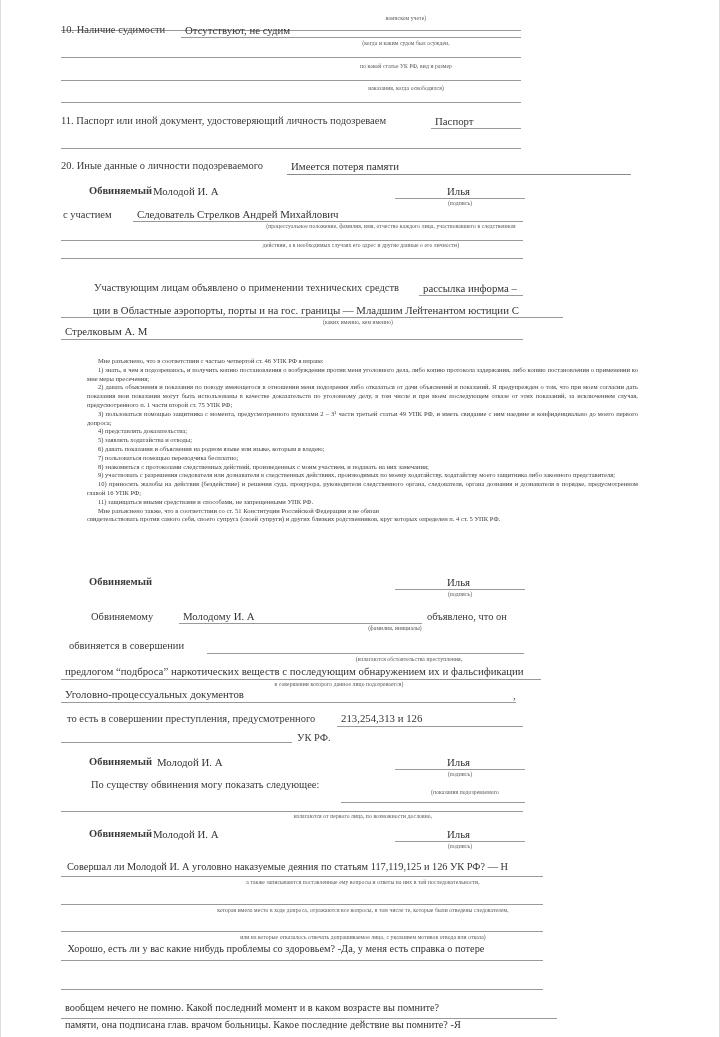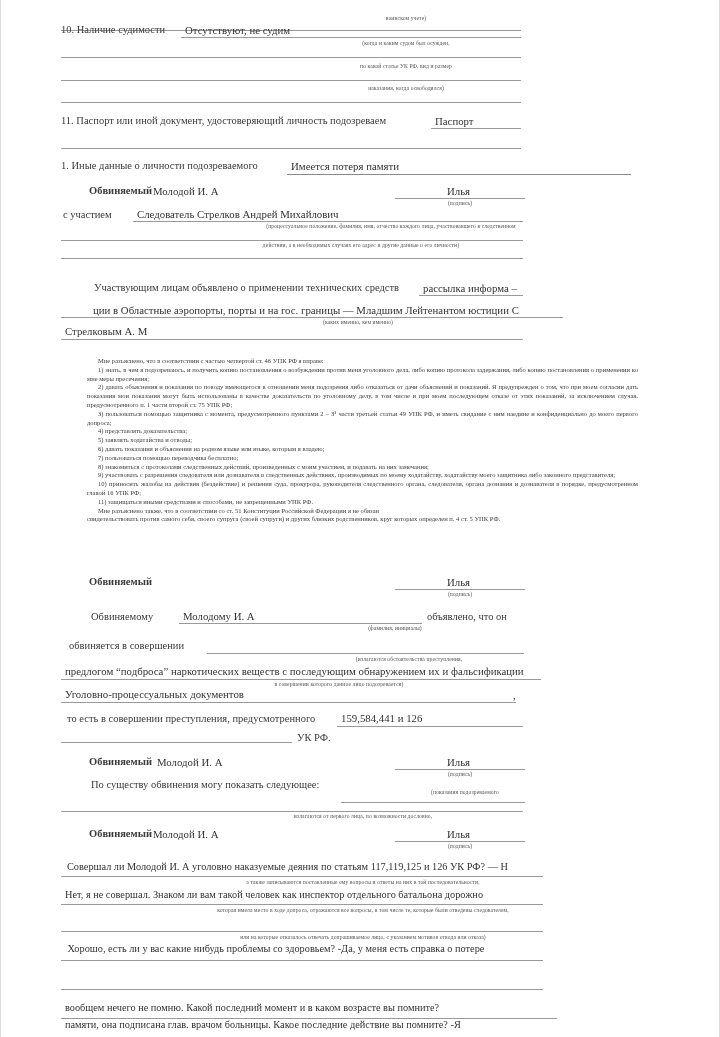--- a/index.html
+++ b/index.html
@@ -90,21 +90,21 @@
   <div class="cap center" style="left:405px; top:86px;">наказания, когда освободился)</div>
 
   <div class="line" style="left:60px; top:102px; width:460px;"></div>
 
   <div class="t body-text" style="left:60px; top:116px;">11. Паспорт или иной документ, удостоверяющий личность подозреваем</div>
   <div class="t hand" style="left:434px; top:116px;">Паспорт</div>
   <div class="line" style="left:430px; top:128px; width:90px;"></div>
 
   <div class="line" style="left:60px; top:148px; width:460px;"></div>
 
-  <div class="t body-text" style="left:60px; top:161px;">1. Иные данные о личности подозреваемого</div>
+  <div class="t body-text" style="left:60px; top:161px;">20. Иные данные о личности подозреваемого</div>
   <div class="t hand" style="left:290px; top:161px;">Имеется потеря памяти</div>
   <div class="line dark" style="left:286px; top:174px; width:344px;"></div>
 
   <div class="t body-text bold" style="left:88px; top:186px;">Обвиняемый</div>
   <div class="t hand" style="left:152px; top:186px;">Молодой И. А</div>
   <div class="t hand" style="left:446px; top:186px;">Илья</div>
   <div class="line" style="left:394px; top:198px; width:130px;"></div>
   <div class="cap center" style="left:459px; top:201px;">(подпись)</div>
 
   <div class="t body-text" style="left:62px; top:210px;">с участием</div>
@@ -162,21 +162,21 @@
 
   <div class="t hand" style="left:64px; top:666px;">предлогом “подброса” наркотических веществ с последующим обнаружением их и фальсификации</div>
   <div class="line" style="left:60px; top:679px; width:480px;"></div>
   <div class="cap center" style="left:338px; top:682px;">в совершении которого данное лицо подозревается)</div>
 
   <div class="t hand" style="left:64px; top:689px;">Уголовно-процессуальных документов</div>
   <div class="t body-text" style="left:512px; top:691px;">,</div>
   <div class="line" style="left:60px; top:702px; width:455px;"></div>
 
   <div class="t body-text" style="left:66px; top:714px;">то есть в совершении преступления, предусмотренного</div>
-  <div class="t hand" style="left:340px; top:713px;">159,584,441 и 126</div>
+  <div class="t hand" style="left:340px; top:713px;">213,254,313 и 126</div>
   <div class="line" style="left:336px; top:726px; width:186px;"></div>
 
   <div class="line" style="left:60px; top:742px; width:231px;"></div>
   <div class="t body-text" style="left:296px; top:733px;">УК РФ.</div>
 
   <div class="t body-text bold" style="left:88px; top:757px;">Обвиняемый</div>
   <div class="t hand" style="left:156px; top:757px;">Молодой И. А</div>
   <div class="t hand" style="left:446px; top:757px;">Илья</div>
   <div class="line" style="left:394px; top:769px; width:130px;"></div>
   <div class="cap center" style="left:459px; top:772px;">(подпись)</div>
@@ -191,21 +191,20 @@
   <div class="t body-text bold" style="left:88px; top:829px;">Обвиняемый</div>
   <div class="t hand" style="left:152px; top:829px;">Молодой И. А</div>
   <div class="t hand" style="left:446px; top:829px;">Илья</div>
   <div class="line" style="left:394px; top:841px; width:130px;"></div>
   <div class="cap center" style="left:459px; top:844px;">(подпись)</div>
 
   <div class="t qa" style="left:66px; top:862px;">Совершал ли Молодой И. А уголовно наказуемые деяния по статьям 117,119,125 и 126 УК РФ? — Н</div>
   <div class="line" style="left:60px; top:876px; width:482px;"></div>
   <div class="cap center" style="left:362px; top:880px;">а также записываются поставленные ему вопросы и ответы на них в той последовательности,</div>
 
-  <div class="t qa" style="left:64px; top:890px;">Нет, я не совершал. Знаком ли вам такой человек как инспектор отдельного батальона дорожно</div>
   <div class="line" style="left:60px; top:904px; width:482px;"></div>
   <div class="cap center" style="left:362px; top:908px;">которая имела место в ходе допроса, отражаются все вопросы, в том числе те, которые были отведены следователем,</div>
 
   <div class="line" style="left:60px; top:931px; width:482px;"></div>
   <div class="cap center" style="left:362px; top:935px;">или на которые отказалось отвечать допрашиваемое лицо, с указанием мотивов отвода или отказа)</div>
 
   <div class="t qa" style="left:64px; top:944px;"> Хорошо, есть ли у вас какие нибудь проблемы со здоровьем? -Да, у меня есть справка о потере</div>
   <div class="line" style="left:60px; top:960px; width:482px;"></div>
 
   <div class="t qa" style="left:64px; top:1020px;">памяти, она подписана глав. врачом больницы. Какое последние действие вы помните? -Я</div>

